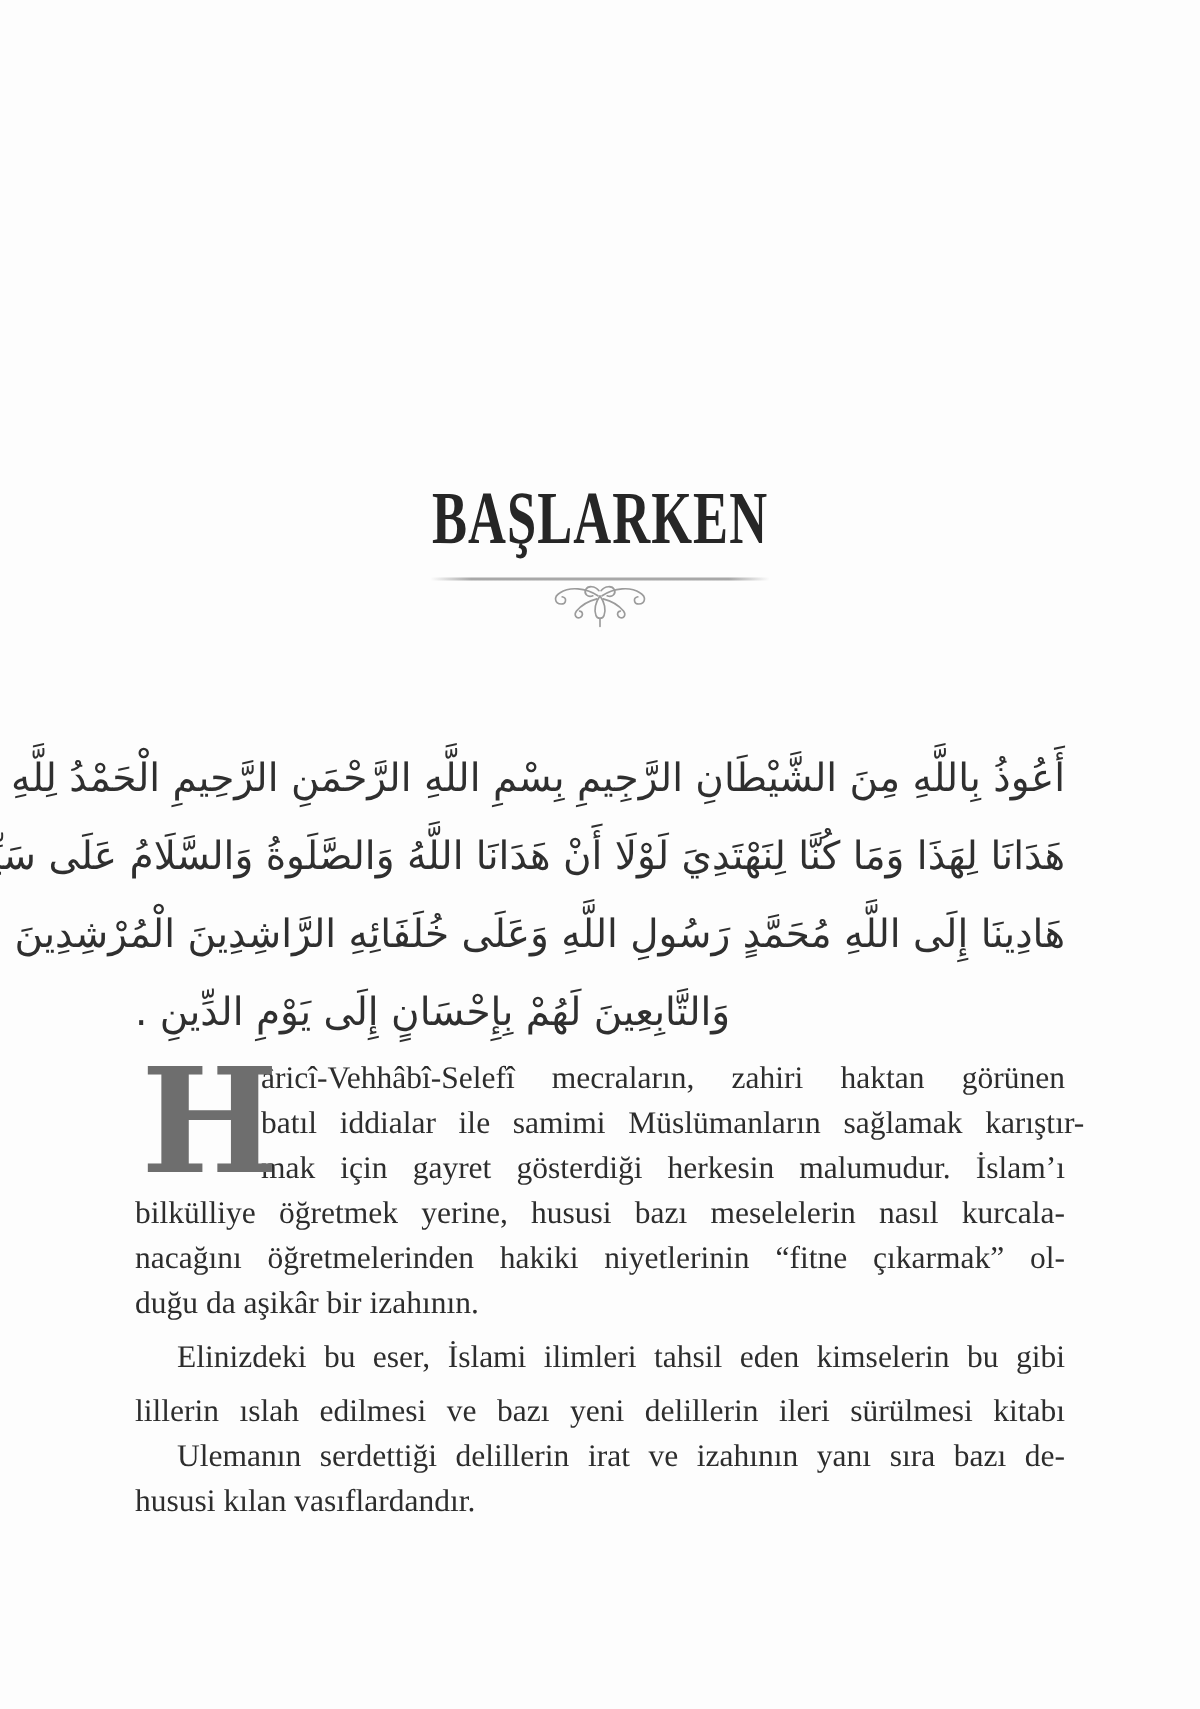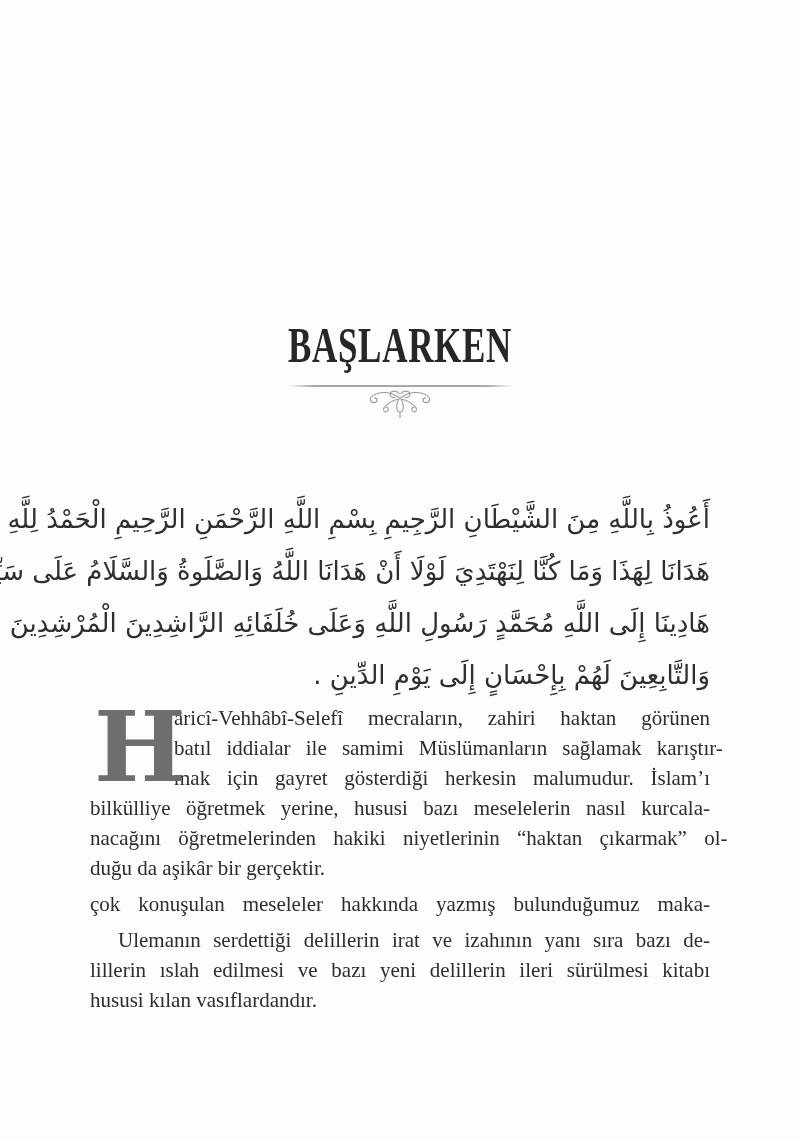--- a/index.html
+++ b/index.html
@@ -40,21 +40,21 @@
   .ornament svg { width: 100%; height: 100%; display: block; }
   
   .arabic {
     margin: 74px 90px 0 90px;
     direction: rtl;
     font-family: "DejaVu Sans", sans-serif;
     font-size: 26px;
     line-height: 52px;
     color: #2f2f2f;
   }
-  .arabic .pline.last { text-align: right; }
+  .arabic .pline.last { text-align: left; }
   
   .body-text {
     margin: 2px 90px 0 90px;
     font-size: 21px;
     line-height: 30px;
   }
   .para { position: relative; margin: 0 0 6px 0; }
   .pline { white-space: nowrap; }
   .para.indent .pline.first { padding-left: 28px; }
   .para.has-dropcap .pline.beside { margin-left: 84px; }
@@ -98,29 +98,29 @@
     </section>
 
   <section class="body-text">
 
     <div class="para has-dropcap">
       <span class="dropcap">H</span>
     <div class="pline first beside"><span style="word-spacing: 19.57px;">âricî-Vehhâbî-Selefî mecraların, zahiri haktan görünen</span></div>
         <div class="pline beside"><span style="word-spacing: 9.893px;">batıl iddialar ile samimi Müslümanların sağlamak karıştır-</span></div>
         <div class="pline beside"><span style="word-spacing: 11.477px;">mak için gayret gösterdiği herkesin malumudur. İslam’ı</span></div>
         <div class="pline"><span style="word-spacing: 10.263px; font-family: Liberation Serif, serif;">bilkülliye öğretmek yerine, hususi bazı meselelerin nasıl kurcala-</span></div>
-        <div class="pline"><span style="word-spacing: 11.979px;">nacağını öğretmelerinden hakiki niyetlerinin “haktan çıkarmak” ol-</span></div>
-        <div class="pline last"><span>duğu da aşikâr bir gerçektir.</span></div>
+        <div class="pline"><span style="word-spacing: 11.979px;">nacağını öğretmelerinden hakiki niyetlerinin “fitne çıkarmak” ol-</span></div>
+        <div class="pline last"><span>duğu da aşikâr bir izahının.</span></div>
       </div>
 
     <div class="para indent">
-        <div class="pline"><span style="word-spacing: 12.745px;">çok konuşulan meseleler hakkında yazmış bulunduğumuz maka-</span></div>
+        <div class="pline first"><span style="word-spacing: 6.384px;">Elinizdeki bu eser, İslami ilimleri tahsil eden kimselerin bu gibi</span></div>
       </div>
 
     <div class="para indent">
+        <div class="pline"><span style="word-spacing: 8.431px;">lillerin ıslah edilmesi ve bazı yeni delillerin ileri sürülmesi kitabı</span></div>
         <div class="pline first"><span style="word-spacing: 7.141px;">Ulemanın serdettiği delillerin irat ve izahının yanı sıra bazı de-</span></div>
-        <div class="pline"><span style="word-spacing: 8.431px;">lillerin ıslah edilmesi ve bazı yeni delillerin ileri sürülmesi kitabı</span></div>
         <div class="pline last"><span>hususi kılan vasıflardandır.</span></div>
       </div>
 
   </section>
 
 </div>
 
 </body></html>

